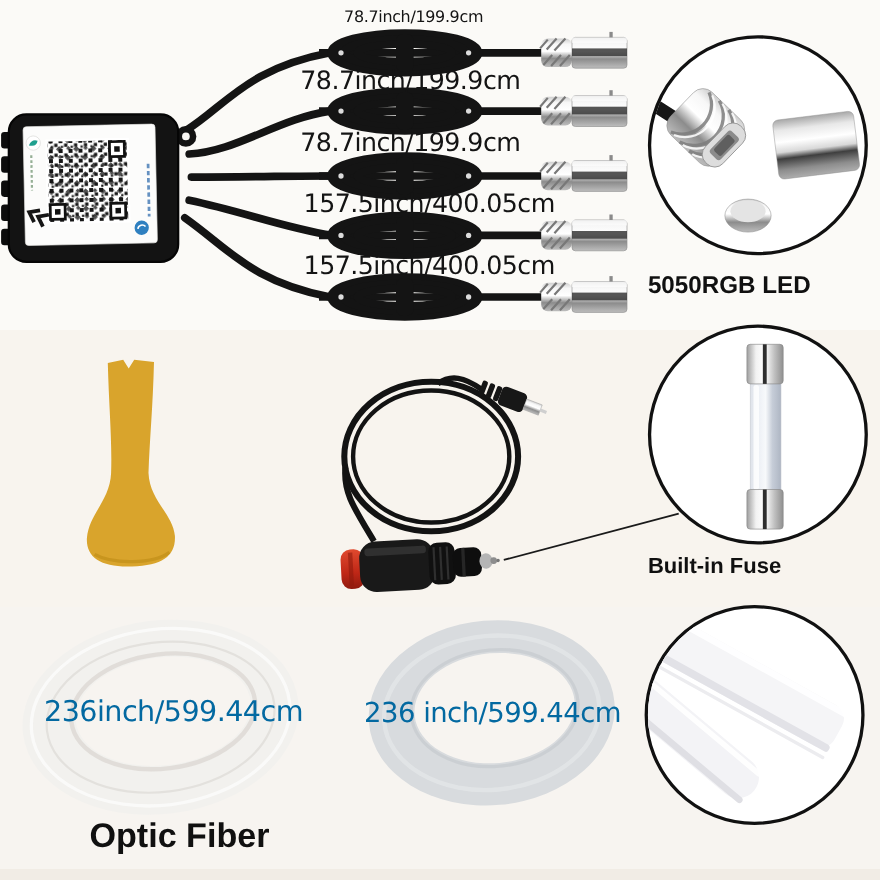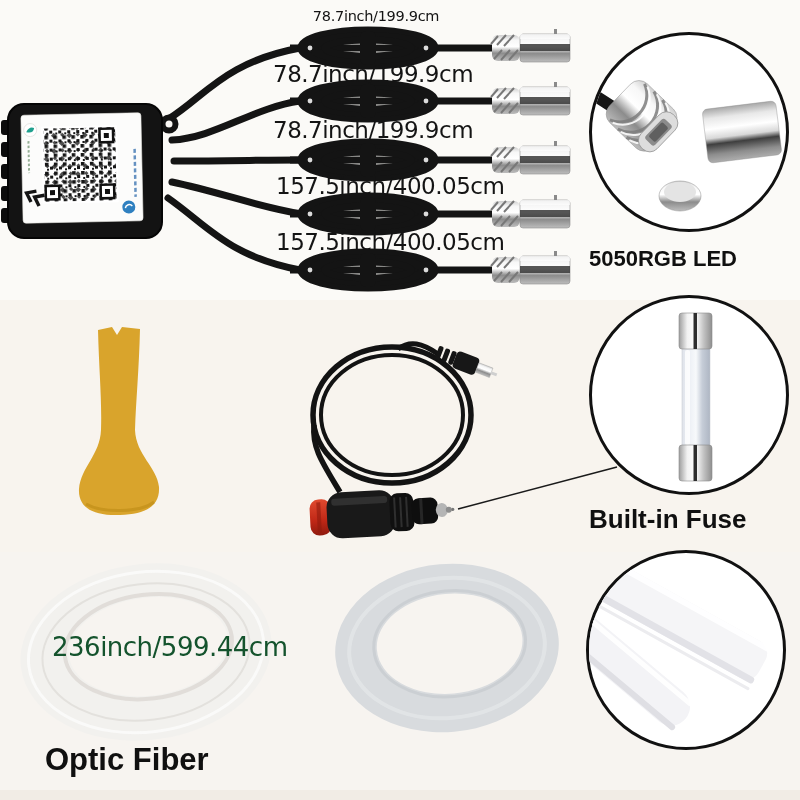--- a/index.html
+++ b/index.html
@@ -6,23 +6,23 @@
   .stage{position:relative;width:800px;height:800px;background:#f7f4f0;overflow:hidden;
          font-family:"DejaVu Sans","Liberation Sans",sans-serif;color:#161616;}
   .band{position:absolute;left:0;width:800px;}
   .band.top{top:0;height:300px;background:#fbfaf7;}
   .band.mid{top:300px;height:252px;background:#f8f4ee;}
   .band.bot{top:552px;height:248px;background:#f7f4f0;}
   .band.edge{top:790px;height:10px;background:#ece5dd;opacity:.55;}
   .abs{position:absolute;}
   .len{font-size:23px;letter-spacing:-0.5px;color:#141414;white-space:nowrap;}
   .len-sm{font-size:14.5px;letter-spacing:-0.3px;color:#141414;white-space:nowrap;text-align:center;}
-  .len-lg{font-size:26px;letter-spacing:-0.5px;color:#14532d;white-space:nowrap;margin-left:12px;}
+  .len-lg{font-size:26px;letter-spacing:-0.5px;color:#0369a1;white-space:nowrap;}
   .name-label{font-family:"Liberation Sans",sans-serif;font-weight:700;color:#101010;
-              text-align:left;white-space:nowrap;}
+              text-align:right;white-space:nowrap;}
   .callout-label{font-family:"Liberation Sans",sans-serif;font-weight:700;color:#101010;
                  text-align:left;white-space:nowrap;}
   .callout-circle{position:absolute;width:194px;height:194px;border:3px solid #111;
                   border-radius:50%;background:#fff;overflow:hidden;}
   svg{display:block;}
 </style>
 </head>
 <body>
 
 <div class="stage">
@@ -229,21 +229,21 @@
   <div class="callout-circle" style="left:589px;top:295px">
     <svg width="194" height="194" viewBox="0 0 194 194">
       <rect x="90" y="49" width="28" height="101" fill="url(#glassG)" stroke="#c4c8ce" stroke-width=".5"></rect>
       <rect x="93" y="52" width="5" height="95" rx="2" fill="#ffffff" opacity=".8"></rect>
       <rect x="87" y="15" width="33" height="36" rx="3" fill="url(#capG)" stroke="#8a8a8a" stroke-width=".6"></rect>
       <rect x="87" y="147" width="33" height="36" rx="3" fill="url(#capG)" stroke="#8a8a8a" stroke-width=".6"></rect>
       <rect x="101.5" y="15" width="3.5" height="36" fill="#2e2e2e"></rect>
       <rect x="101.5" y="147" width="3.5" height="36" fill="#2e2e2e"></rect>
     </svg>
   </div>
-  <div class="abs callout-label" style="left:589px;top:504px;width:200px;font-size:26px">Built-in Fuse</div>
+  <div class="abs callout-label" style="left:589px;top:504px;width:200px;font-size:20px">Built-in Fuse</div>
 
   <svg class="abs" style="left:10px;top:552px" width="280" height="210" viewBox="0 0 280 210">
     <g transform="rotate(-7 136 100)">
       <ellipse cx="136" cy="100" rx="126" ry="88" fill="#f2f1ee"></ellipse>
       <ellipse cx="136" cy="100" rx="118" ry="80" fill="none" stroke="#fbfbfa" stroke-width="3" opacity=".9"></ellipse>
       <ellipse cx="136" cy="100" rx="104" ry="68" fill="none" stroke="#e3e1dd" stroke-width="2"></ellipse>
       <ellipse cx="139" cy="95" rx="84" ry="52" fill="none" stroke="#dcd8d3" stroke-width="4" opacity=".8"></ellipse>
       <ellipse cx="139" cy="95" rx="80" ry="49" fill="#f7f4f0"></ellipse>
     </g>
   </svg>
@@ -274,15 +274,16 @@
   </div>
 
   <div class="abs len-sm" style="left:296px;top:8px;width:160px">78.7inch/199.9cm</div>
   <div class="abs len" style="left:273px;top:61px">78.7inch/199.9cm</div>
   <div class="abs len" style="left:273px;top:117px">78.7inch/199.9cm</div>
   <div class="abs len" style="left:276px;top:173px">157.5inch/400.05cm</div>
   <div class="abs len" style="left:276px;top:229px">157.5inch/400.05cm</div>
 
 
   <div class="abs len-lg" style="left:40px;top:632px">236inch/599.44cm</div>
+  <div class="abs len-lg" style="left:331px;top:633px;font-size:25px">236 inch/599.44cm</div>
 
   <div class="abs name-label" style="left:45px;top:742px;width:200px;font-size:31px">Optic Fiber</div>
 </div>
 
 </body></html>

